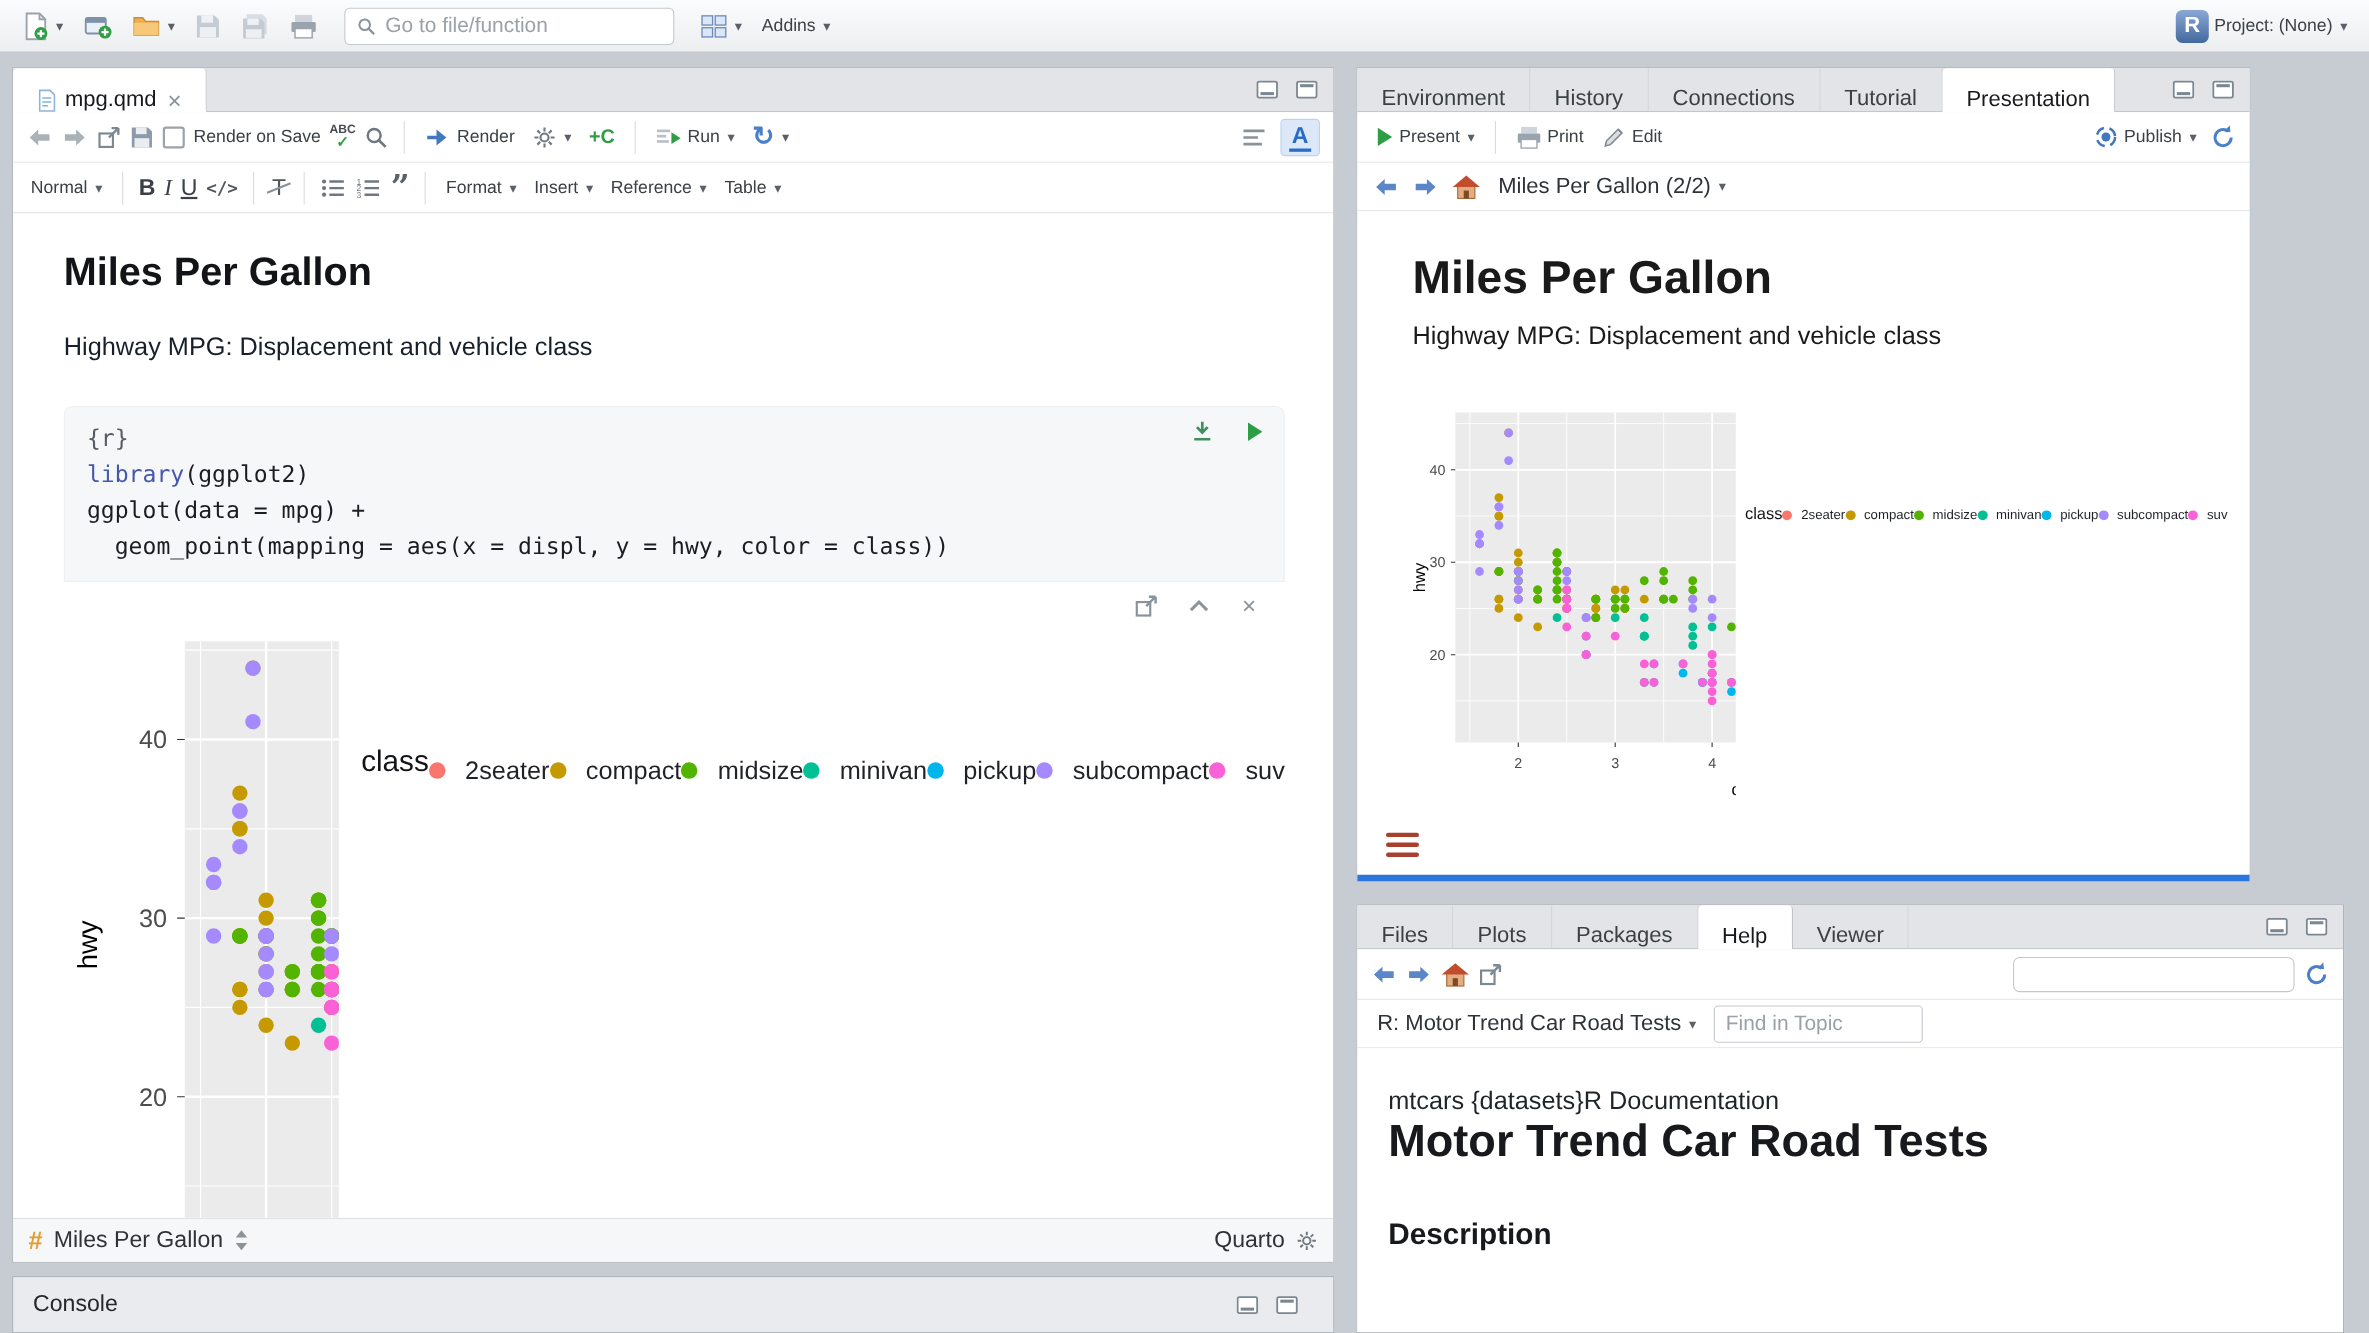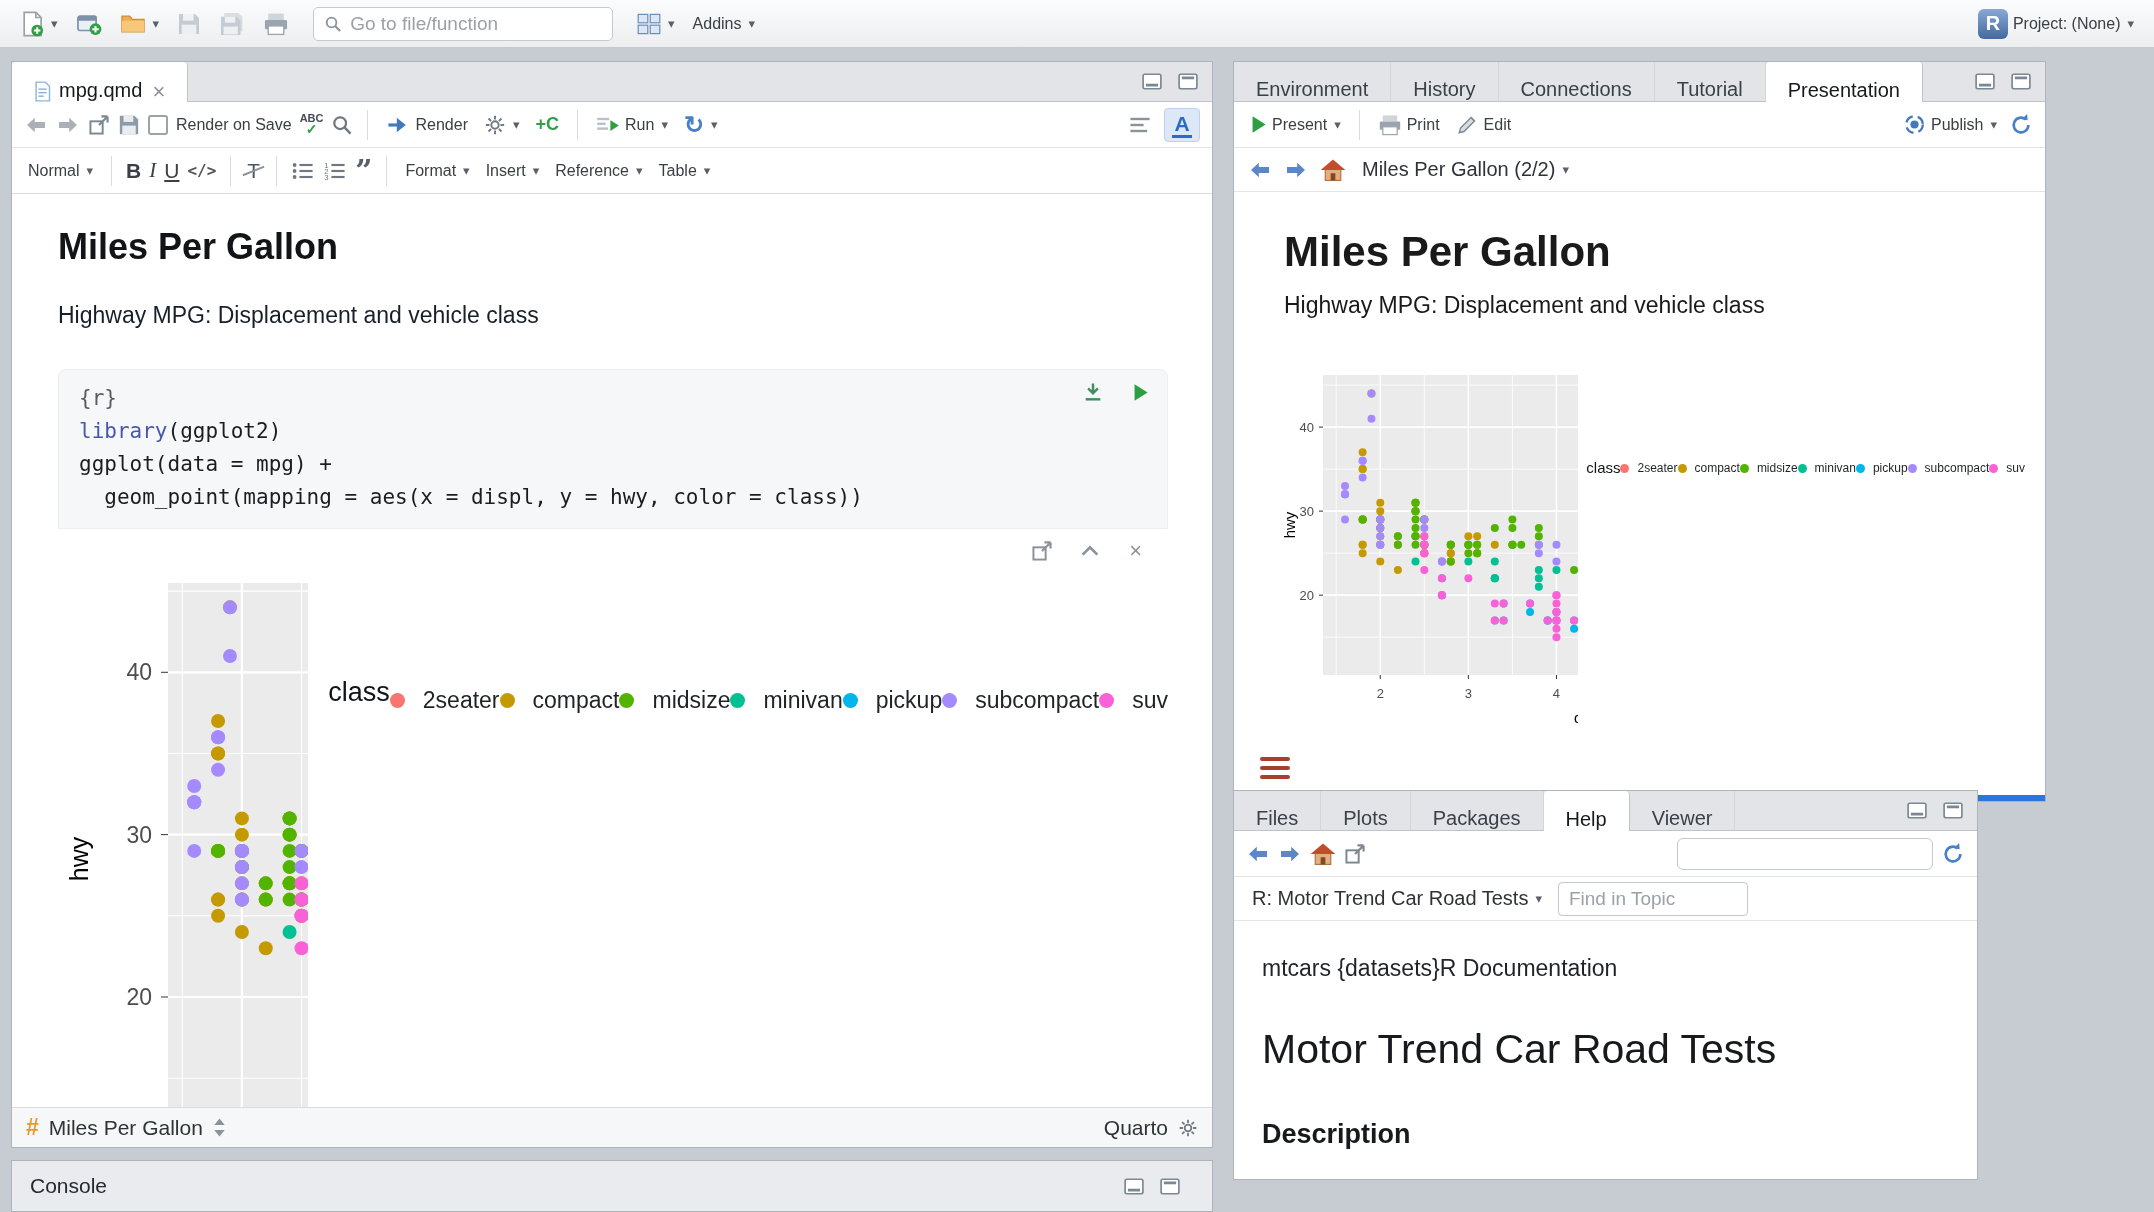--- a/index.html
+++ b/index.html
@@ -20,21 +20,21 @@
   .goto input{border:none;outline:none;font-size:19px;width:100%;color:#333;background:transparent}
   input::placeholder{color:#9aa1a8}
   .spacer{flex:1}
   .rlogo{width:30px;height:30px;border-radius:6px;background:linear-gradient(#8aa8d6,#44699e);color:#fff;font-weight:bold;font-size:20px;display:flex;align-items:center;justify-content:center}
   .dis{opacity:.45}
 
   
   .pane{position:absolute;background:#fff;border:1px solid #aeb4ba;display:flex;flex-direction:column}
   #source-pane{left:11px;top:61px;width:1202px;height:1087px}
   #pres-pane{left:1233px;top:61px;width:813px;height:741px}
-  #help-pane{left:1233px;top:790px;width:745px;height:390px}
+  #help-pane{left:1233px;top:822px;width:898px;height:390px}
   #console-pane{position:absolute;left:11px;top:1160px;width:1202px;height:52px;background:#e9ebee;border:1px solid #aeb4ba;display:flex;align-items:center;padding:0 18px;font-size:21px;color:#24292e}
 
   .tabbar{height:40px;background:#e2e4e7;border-bottom:1px solid #bfc4c9;display:flex;align-items:stretch;flex:none}
   .tab{display:flex;align-items:flex-end;gap:8px;padding:0 22px;font-size:20px;color:#3a4045;border-right:1px solid #d4d7da}
   .tab.active{background:#fff;margin-bottom:-1px;border-right:1px solid #bfc4c9;color:#17191c;border-top-left-radius:4px;border-top-right-radius:4px}
   .winbtns{margin-left:auto;display:flex;align-items:center;gap:16px;padding:0 14px}
   .xclose{font-size:22px;color:#8a929a;line-height:20px;margin-left:2px}
 
   .ptoolbar{height:46px;display:flex;align-items:center;gap:8px;padding:0 12px;background:#fff;border-bottom:1px solid #e3e5e8;font-size:20px;color:#3a4045;flex:none}
   .navrow{height:44px;display:flex;align-items:center;gap:12px;padding:0 14px;background:#fff;border-bottom:1px solid #e3e5e8;font-size:20px;color:#2e3338;flex:none}
@@ -89,21 +89,21 @@
   .hamb{position:absolute;left:26px;bottom:16px;display:flex;flex-direction:column;gap:5px}
   .hamb span{width:30px;height:4px;border-radius:2px;background:#a8402f}
   #pres-progress{height:6px;flex:none;width:100%}
 
   
   .hsearch{display:flex;align-items:center;background:#fff;border:1px solid #c3c8cd;border-radius:6px;height:32px;width:256px;padding:0 8px;gap:6px}
   .hsearch input{border:none;outline:none;flex:1;font-size:18px;background:transparent}
   .find-input{height:34px;width:190px;border:1px solid #c3c8cd;border-radius:4px;font-size:19px;padding:0 10px;outline:none;color:#333}
   #helpdoc{flex:1;padding:34px 28px 0;overflow:hidden;background:#fff}
   .hd-row{display:flex;justify-content:flex-start;font-size:23px;color:#1f2428}
-  .hd-title{font-size:41px;margin-top:44px;color:#17191c;font-weight:400}
+  .hd-title{font-size:41px;color:#17191c;font-weight:700}
   .hd-sec{font-size:27px;font-weight:700;margin-top:46px;color:#17191c}
 </style>
 </head>
 <body>
 
 <div id="app">
 
   <div id="main-toolbar">
     <div class="tbtn">
       <svg width="24" height="26" viewBox="0 0 18 20">

